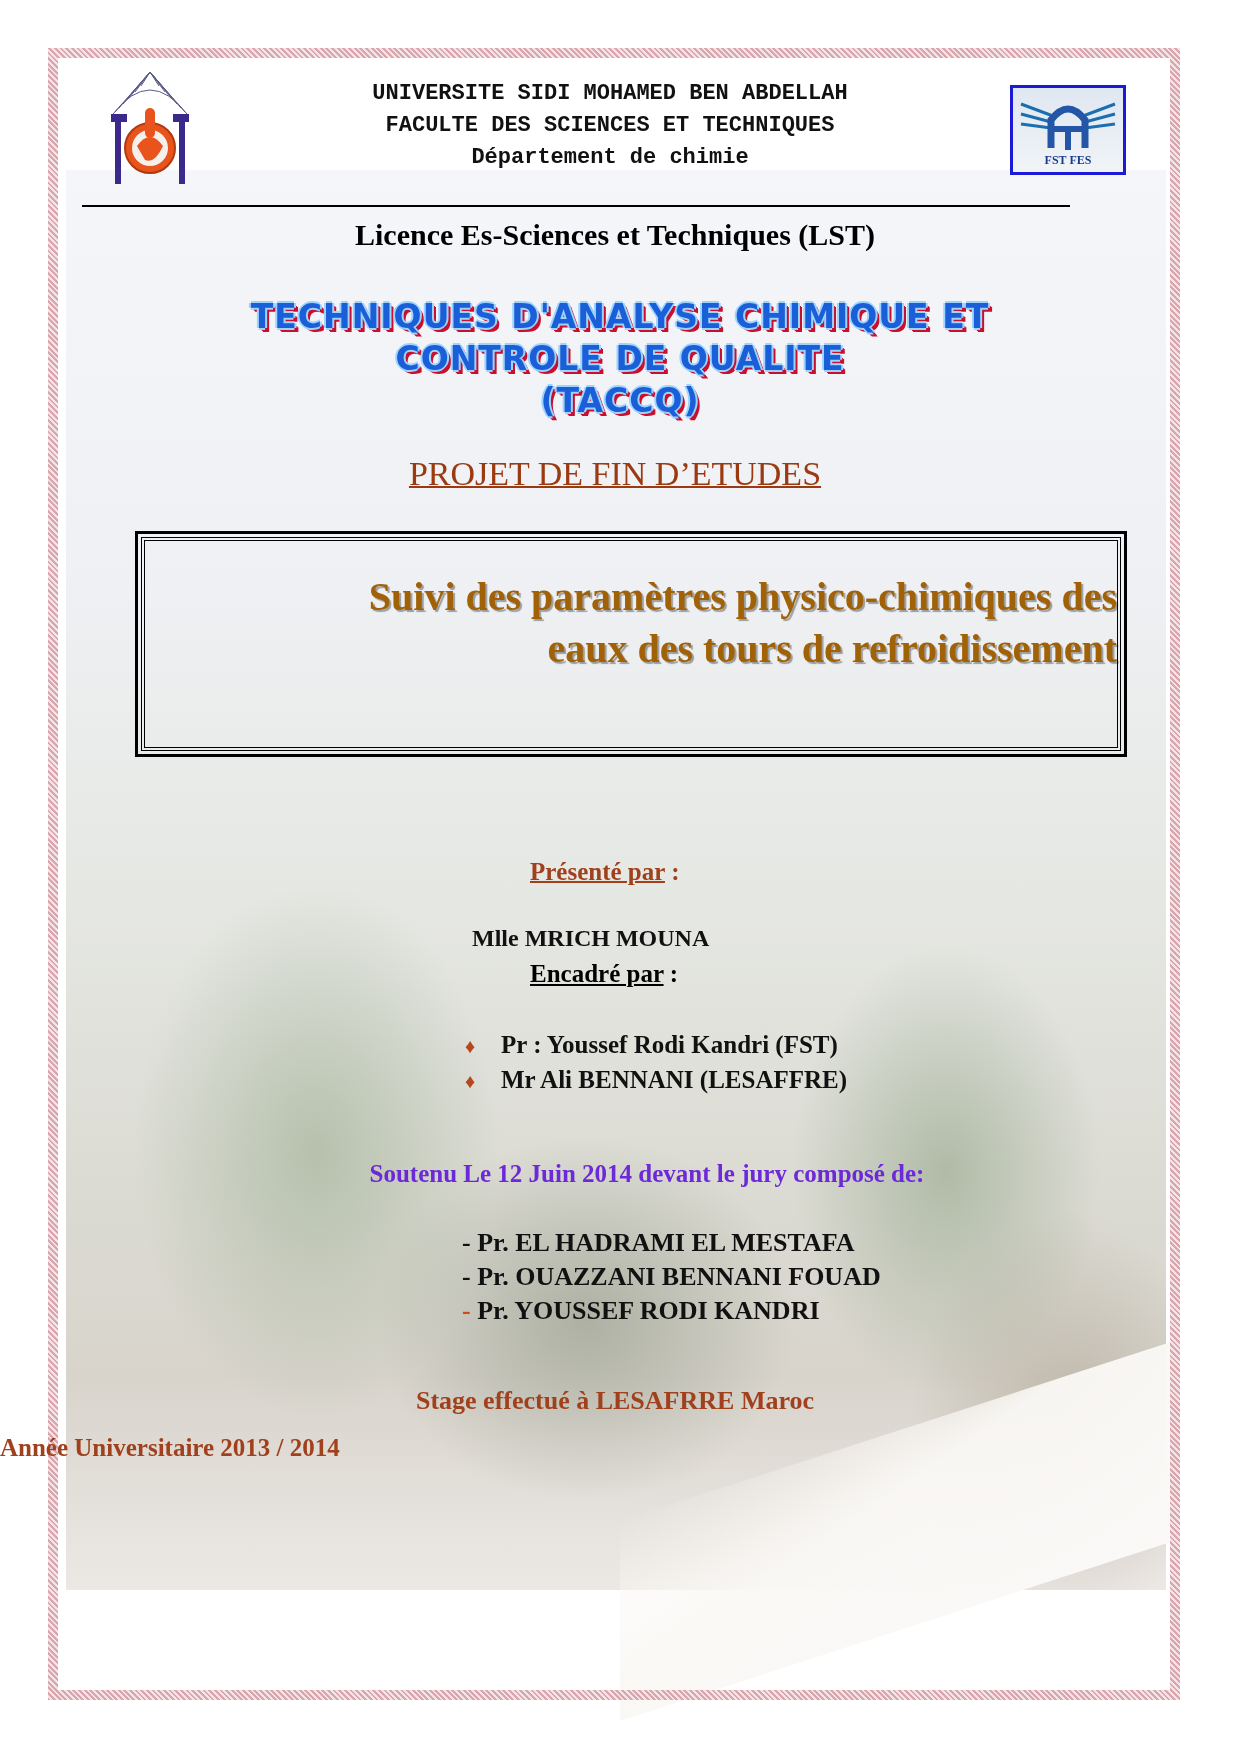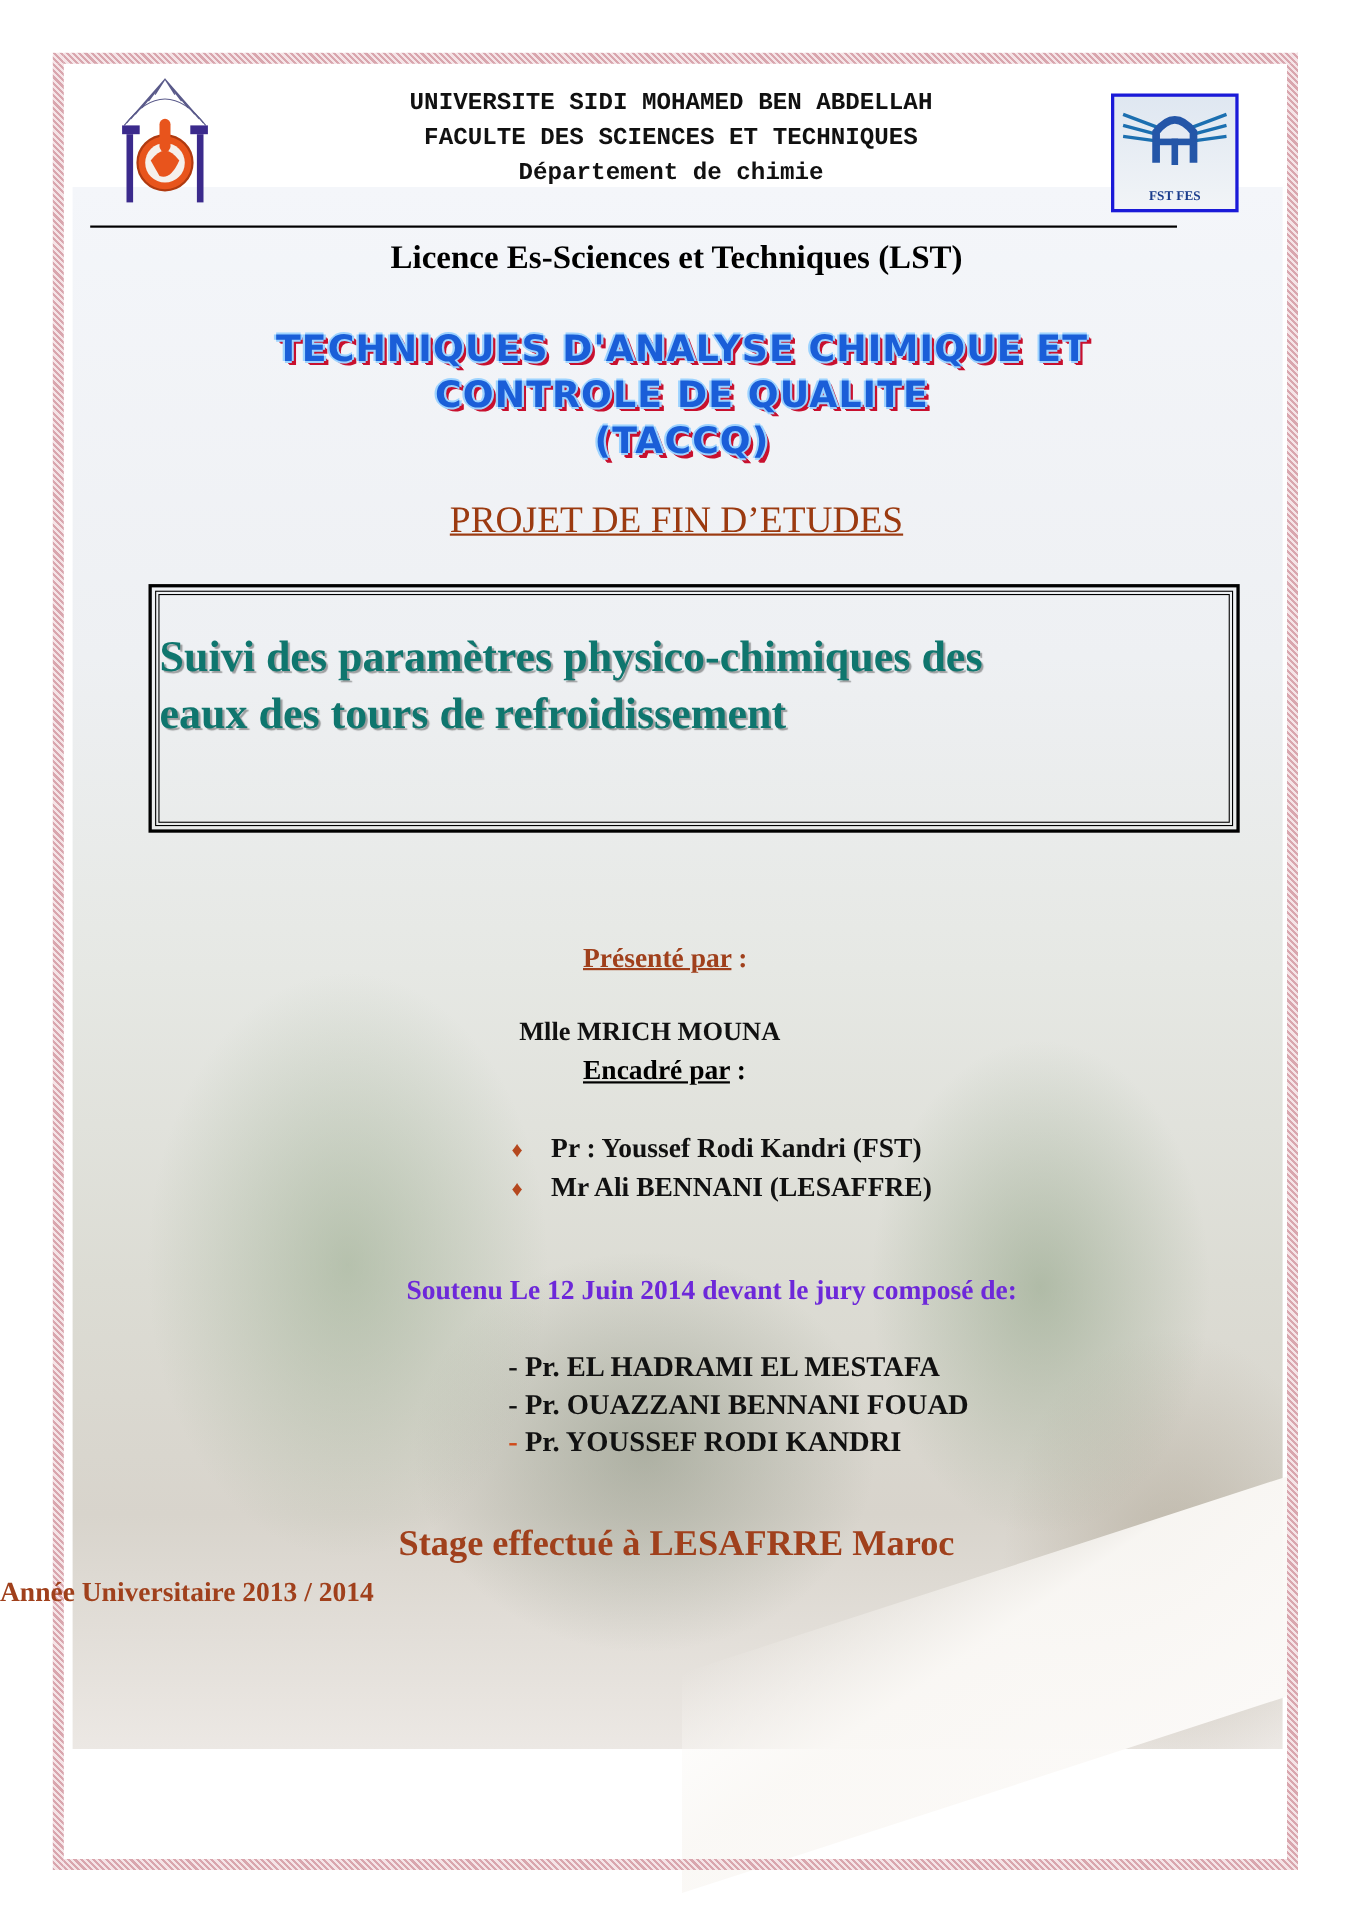--- a/index.html
+++ b/index.html
@@ -21,21 +21,21 @@
       radial-gradient(ellipse 220px 300px at 1000px 1250px, rgba(160,150,130,0.45), rgba(160,150,130,0) 70%),
       linear-gradient(180deg, #f4f6fa 0%, #eef0f3 30%, #e6e8e4 50%, #dcdcd4 70%, #d8d4cc 85%, #ece8e4 100%);
   }
   .bg-road {
     position:absolute; left:620px; top:1430px; width:560px; height:200px;
     background:linear-gradient(160deg, rgba(255,255,255,0) 0%, rgba(250,248,245,0.95) 40%, #fbf9f7 100%);
     transform:skewY(-18deg);
   }
 
   .logo-left { position:absolute; left:105px; top:68px; width:90px; height:118px; }
-  .logo-right { position:absolute; left:1010px; top:85px; width:116px; height:108px; box-sizing:border-box; border:3px solid #1a1ad8; background:linear-gradient(180deg,#dfe7f1,#f1f4f7); }
+  .logo-right { position:absolute; left:1010px; top:85px; width:116px; height:90px; box-sizing:border-box; border:3px solid #1a1ad8; background:linear-gradient(180deg,#dfe7f1,#f1f4f7); }
   .logo-right .fst-label { position:absolute; bottom:4px; left:0; right:0; text-align:center; font-family:"Liberation Serif", serif; font-weight:bold; font-size:12px; color:#1a3c8c; }
 
   .header-block { position:absolute; left:240px; top:78px; width:740px; text-align:center; font-family:"Liberation Mono", monospace; font-weight:bold; font-size:22px; line-height:32px; color:#111; }
 
   .header-rule { position:absolute; left:82px; top:205px; width:988px; height:2px; background:#000; }
 
   .licence { position:absolute; left:0; width:1230px; top:218px; text-align:center; font-size:30px; font-weight:bold; color:#000; }
 
   .big-title {
     position:absolute; left:120px; width:1000px; top:296px; text-align:center;
@@ -43,36 +43,36 @@
     color:#1a5ed8; letter-spacing:1px;
     text-shadow: 2px 0 0 #9dd3ff, -2px 0 0 #9dd3ff, 0 2px 0 #9dd3ff, 0 -2px 0 #9dd3ff, 4px 4px 0 #c8102e, 3px 3px 0 #c8102e;
   }
 
   .pfe { position:absolute; left:0; width:1230px; top:455px; text-align:center; font-size:34px; color:#9b3a10; text-decoration:underline; text-decoration-thickness:2px; }
 
   .title-box {
     position:absolute; left:141px; top:537px; width:980px; height:214px; box-sizing:border-box;
     border:4px double #000; outline:3px solid #000; outline-offset:3px;
   }
-  .title-box-text { position:absolute; left:0; right:0; top:30px; text-align:left; font-size:40px; line-height:52px; font-weight:bold; color:#0f766e; text-shadow:2px 2px 1px rgba(0,0,0,0.35); }
+  .title-box-text { position:absolute; left:0; right:0; top:30px; text-align:right; font-size:40px; line-height:52px; font-weight:bold; color:#a16207; text-shadow:2px 2px 1px rgba(0,0,0,0.35); }
 
   .presented-label { position:absolute; left:530px; top:858px; font-size:25px; font-weight:bold; color:#a0401c; }
   .presented-label u { text-decoration-thickness:2px; }
   .student { position:absolute; left:472px; top:925px; font-size:24px; font-weight:bold; color:#111; }
   .supervised-label { position:absolute; left:530px; top:960px; font-size:25px; font-weight:bold; color:#000000; }
 
   .supervisors { position:absolute; left:465px; top:1028px; font-size:25px; font-weight:bold; color:#111; line-height:34px; }
   .supervisors .bullet { color:#b5481e; display:inline-block; width:36px; font-size:20px; }
 
   .defense { position:absolute; left:0; width:1230px; top:1160px; text-align:center; font-size:25px; font-weight:bold; color:#6d28d9;padding-left:32px; }
 
   .jury { position:absolute; left:462px; top:1226px; font-size:26px; font-weight:bold; color:#111; line-height:34px; }
   .jury .dash-red { color:#d04a1a; }
 
-  .stage { position:absolute; left:0; width:1230px; top:1386px; text-align:center; font-size:33px; font-weight:bold; color:#a0401c; }
+  .stage { position:absolute; left:0; width:1230px; top:1386px; text-align:center; font-size:26px; font-weight:bold; color:#a0401c; }
   .year { position:absolute; left:0; width:1230px; top:1434px; text-align:left; font-size:25px; font-weight:bold; color:#a0401c; }
 </style>
 </head>
 <body>
 
 <div class="bg-photo"></div>
 <div class="bg-road"></div>
 <div class="page-border"></div>
 
 <div class="logo-left">

